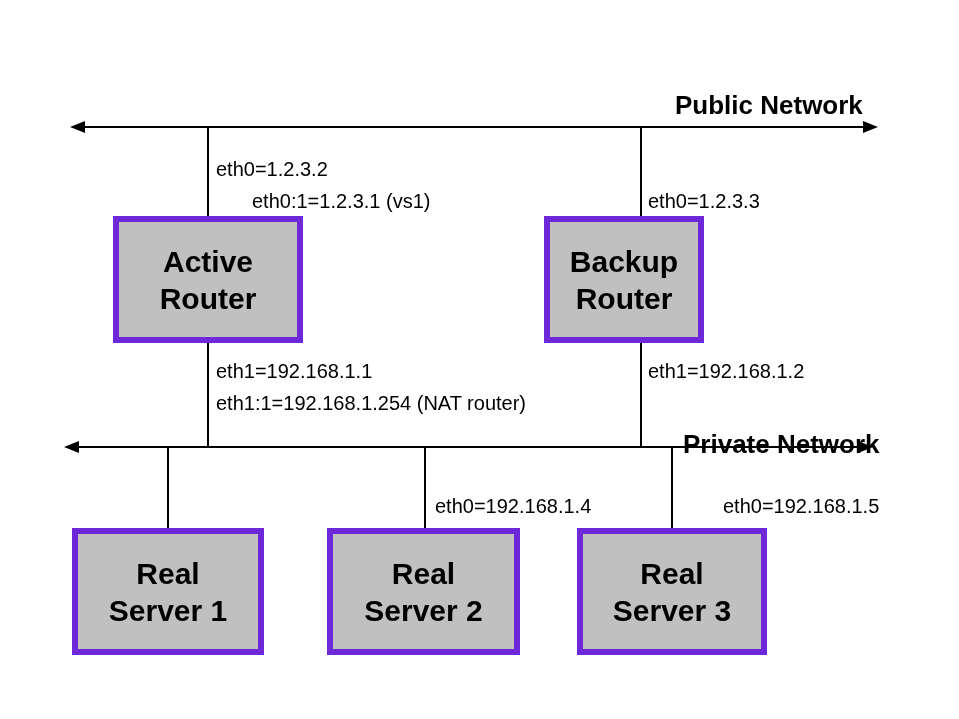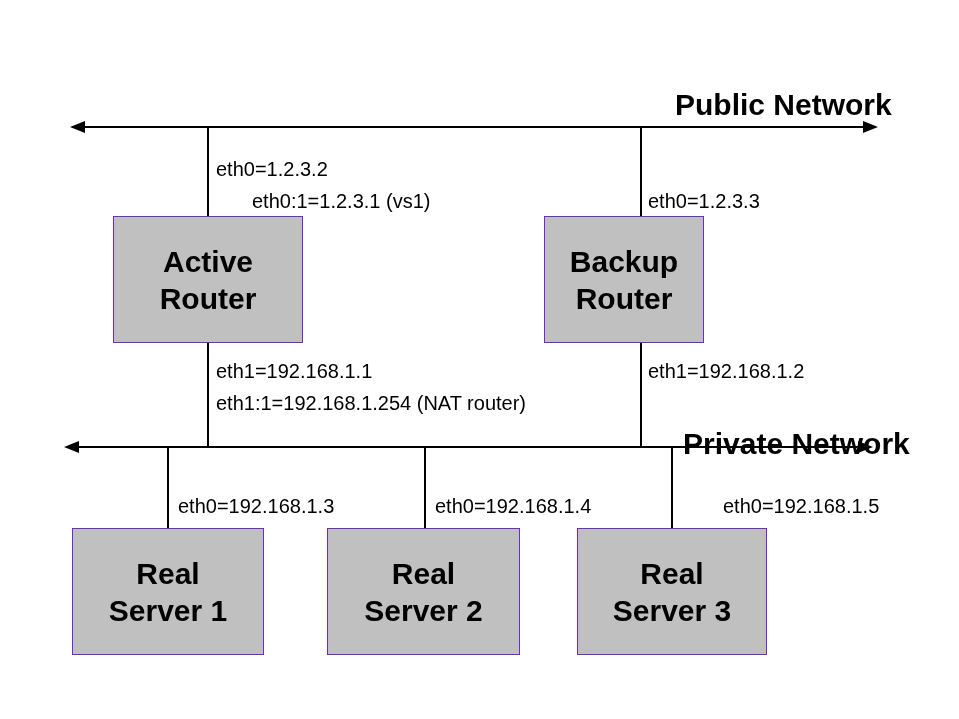--- a/index.html
+++ b/index.html
@@ -34,21 +34,21 @@
     border-top: 6px solid transparent;
     border-bottom: 6px solid transparent;
   }
   .arrowhead.left  { border-right: 15px solid #000000; }
   .arrowhead.right { border-left: 15px solid #000000; }
 
   
   .node {
     position: absolute;
     background: #c0c0c0;
-    border: 1px solid #6d28d9;
+    border: 6px solid #6d28d9;
     display: flex;
     align-items: center;
     justify-content: center;
     text-align: center;
   }
   .node-label {
     font-weight: bold;
     font-size: 30px;
     line-height: 37px;
     white-space: pre-line;
@@ -59,21 +59,21 @@
     position: absolute;
     font-size: 20px;
     line-height: 26px;
     white-space: nowrap;
   }
 
   
   .net-title {
     position: absolute;
     font-weight: bold;
-    font-size: 30px;
+    font-size: 26px;
     line-height: 28px;
     white-space: nowrap;
   }
 
   
   #active-router { left: 113px; top: 216px; width: 190px; height: 127px; }
   #backup-router { left: 544px; top: 216px; width: 160px; height: 127px; }
   #real-server-1 { left: 72px;  top: 528px; width: 192px; height: 127px; }
   #real-server-2 { left: 327px; top: 528px; width: 193px; height: 127px; }
   #real-server-3 { left: 577px; top: 528px; width: 190px; height: 127px; }
@@ -123,17 +123,16 @@
   </div>
 
   <div class="eth-label" style="left:216px; top:156px;">eth0=1.2.3.2</div>
   <div class="eth-label" style="left:216px; top:188px;margin-left:36px;">eth0:1=1.2.3.1 (vs1)</div>
   <div class="eth-label" style="left:648px; top:188px;">eth0=1.2.3.3</div>
 
   <div class="eth-label" style="left:216px; top:358px;">eth1=192.168.1.1</div>
   <div class="eth-label" style="left:216px; top:390px;">eth1:1=192.168.1.254 (NAT router)</div>
   <div class="eth-label" style="left:648px; top:358px;">eth1=192.168.1.2</div>
 
-  <div class="eth-label" style="left:178px; top:493px;">eth0=192.168.1.3</div>
   <div class="eth-label" style="left:435px; top:493px;">eth0=192.168.1.4</div>
   <div class="eth-label" style="left:683px; top:493px;margin-left:40px;">eth0=192.168.1.5</div>
 
 </div>
 
 </body></html>

